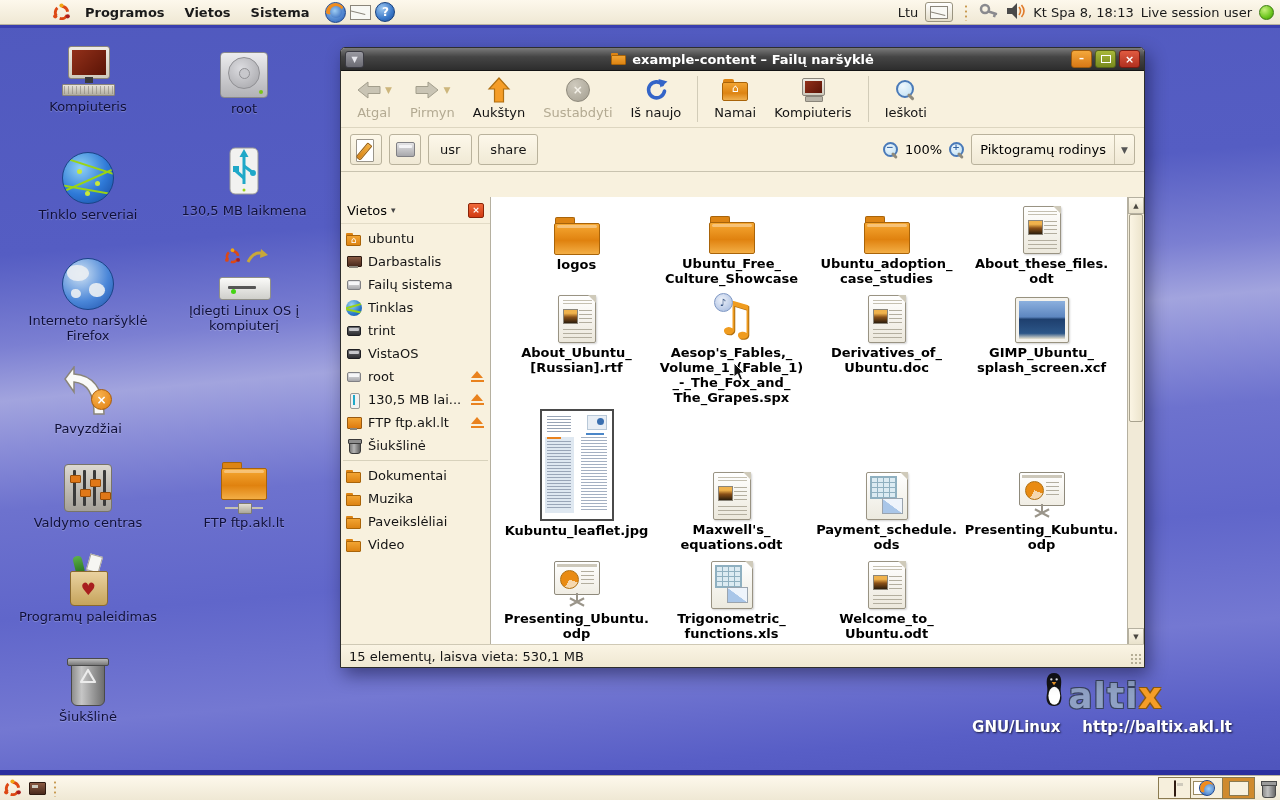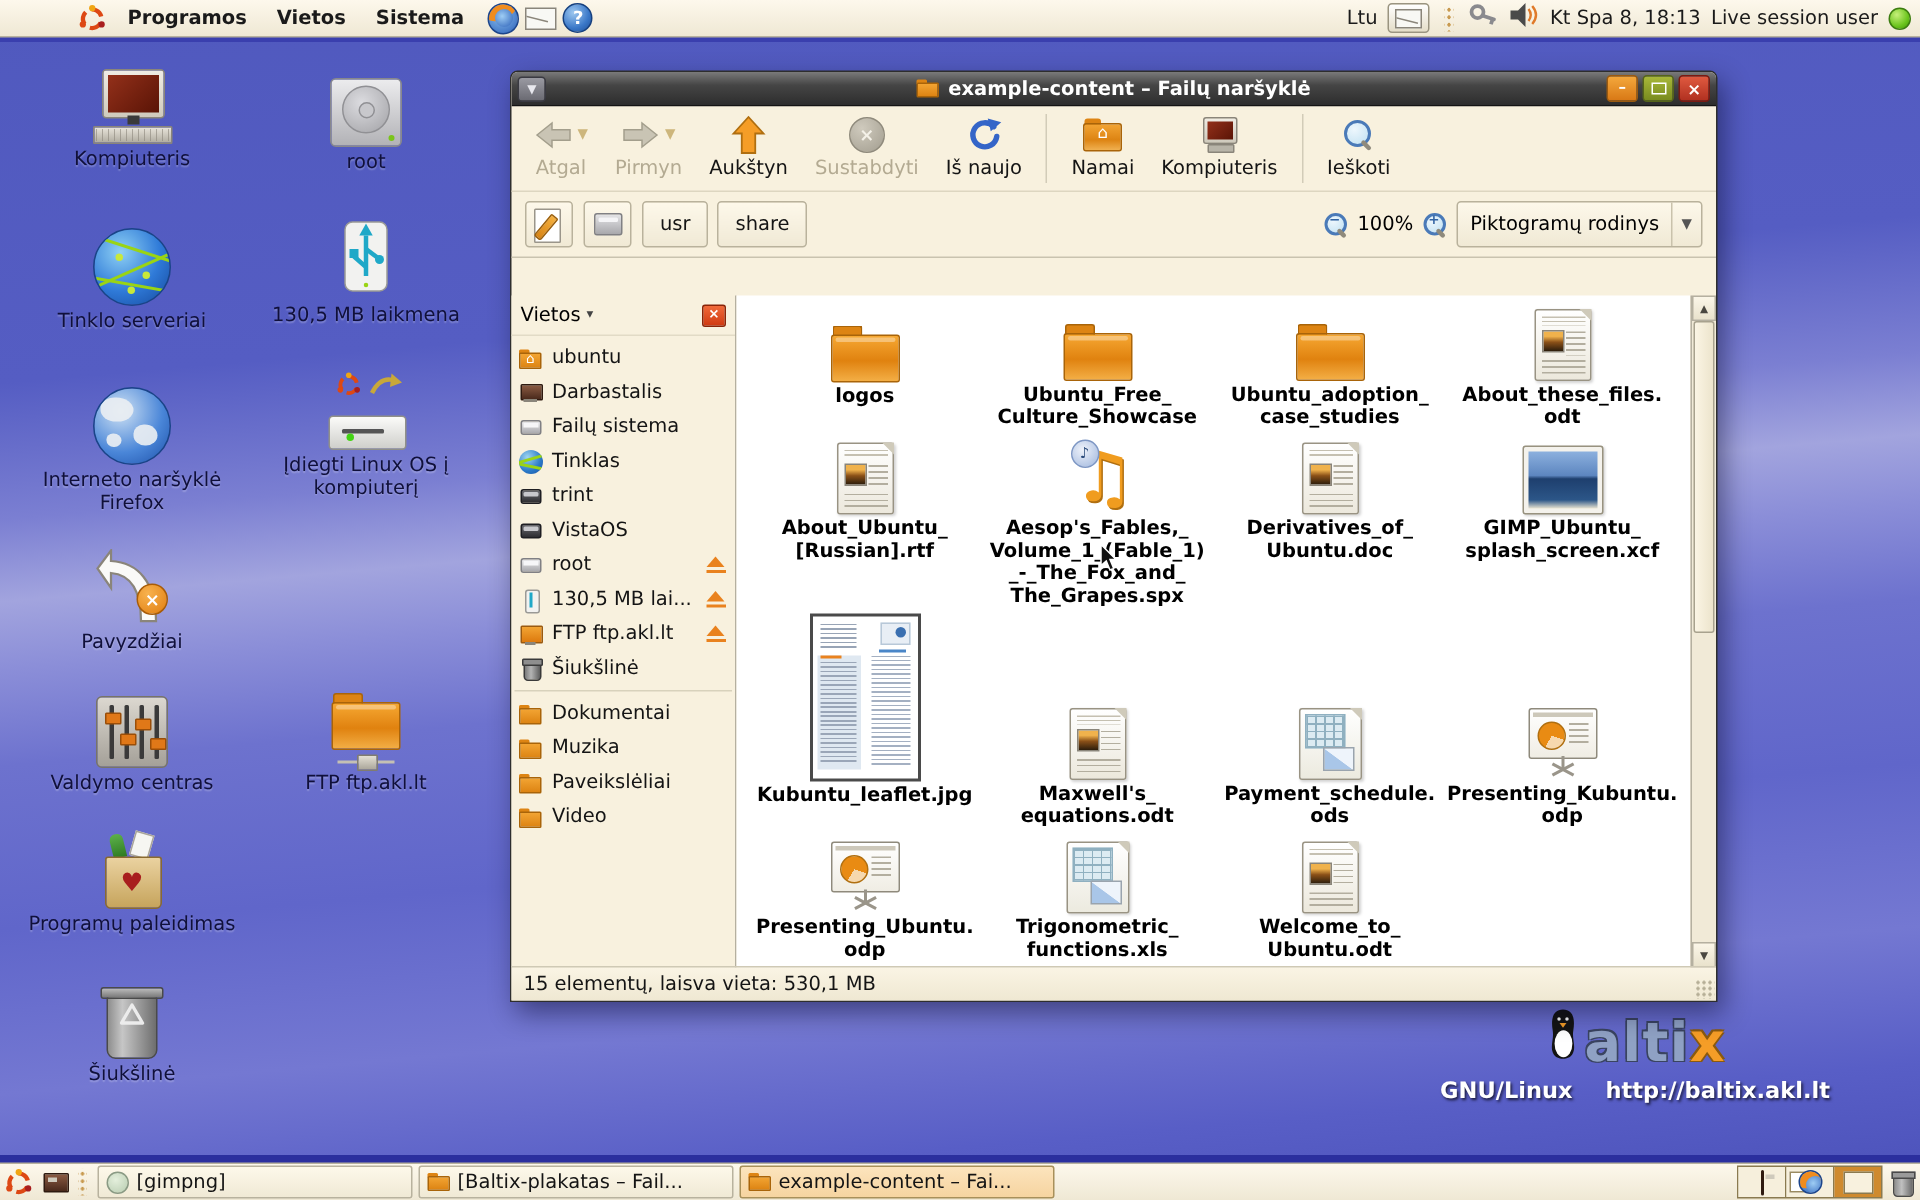--- a/index.html
+++ b/index.html
@@ -247,21 +247,21 @@
   .wscell{width:31px;height:100%;background:#f6efdc;border-right:1px solid #8a7a50;position:relative;display:flex;align-items:center;justify-content:center;}
   .wscell:last-child{border-right:none;}
   .wscell.active{background:#cf8a2e;}
   .wscell .innerwin{width:18px;height:13px;background:#f8f1de;border:1px solid #8a7a50;}
   .wscell .outline{position:absolute;left:2px;top:3px;width:10px;height:12px;border:1px solid #9a8a60;background:#fff;}
   .minitrash{width:16px;height:18px;position:relative;}
   .minitrash .can{position:absolute;left:2px;top:4px;width:12px;height:13px;background:linear-gradient(90deg,#8e8e8e,#c0c0c0 40%,#6a6a6a);border:1px solid #4a4a4a;border-radius:1px 1px 3px 3px;}
   .minitrash .lid{position:absolute;left:1px;top:2px;width:14px;height:3px;background:#9a9a9a;border:1px solid #4a4a4a;}
 
   
-  #branding{position:absolute;right:60px;top:672px;z-index:4;text-align:center;}
+  #branding{position:absolute;right:48px;top:672px;z-index:4;text-align:center;}
   #branding .row1{display:flex;align-items:flex-end;justify-content:center;gap:1px;}
   #branding .btxt{font-size:36px;font-weight:bold;color:#8fa1c4;letter-spacing:1px;line-height:.85;
     text-shadow:-1px -1px 0 #3a4460,1px -1px 0 #3a4460,-1px 1px 0 #3a4460,1px 1px 0 #3a4460;}
   #branding .btxt .bx{color:#f59d27;text-shadow:-1px -1px 0 #8a5a10,1px -1px 0 #8a5a10,-1px 1px 0 #8a5a10,1px 1px 0 #8a5a10;}
   #branding .row2{margin-top:6px;font-size:15px;font-weight:bold;color:#fff;text-shadow:1px 1px 2px #1a1a3a;display:flex;gap:22px;justify-content:center;}
 
   #cursor{position:absolute;left:733px;top:362px;z-index:99;pointer-events:none;}
 </style>
 </head>
 <body>
@@ -906,40 +906,20 @@
         <circle cx="10" cy="10" r="6.5" fill="none" stroke="#dd4814" stroke-width="3" stroke-dasharray="9 4.6" transform="rotate(25 10 10)"></circle>
         <circle cx="10" cy="2.6" r="2.2" fill="#f0a513"></circle>
         <circle cx="3.4" cy="14" r="2.2" fill="#dd4814"></circle>
         <circle cx="16.6" cy="14" r="2.2" fill="#a81e1e"></circle>
       </svg>
   </span>
   <span class="deskbtn">
       <span class="deskmini"></span>
     </span>
   <span class="handle"></span>
-  <span id="task-list" style="display:flex;margin-left:4px;">
-      <span class="task">
-        <span class="gimpdot"></span>
-        <span>[gimpng]</span>
-      </span>
-      <span class="task">
-        <span class="ic minifold">
-          <i class="tb"></i>
-          <i class="bd"></i>
-        </span>
-        <span>[Baltix-plakatas – Fail...</span>
-      </span>
-      <span class="task active">
-        <span class="ic minifold">
-          <i class="tb"></i>
-          <i class="bd"></i>
-        </span>
-        <span>example-content – Fai...</span>
-      </span>
-    </span>
   <span style="margin-left:auto;display:flex;align-items:center;">
     <span class="wsw">
       <span class="wscell">
         <span class="ic"><span class="deskmini"></span></span>
       </span>
       <span class="wscell">
         <span class="outline"></span>
         <span class="ic ffx" style="width:14px;height:14px;"></span>
       </span>
       <span class="wscell active">

